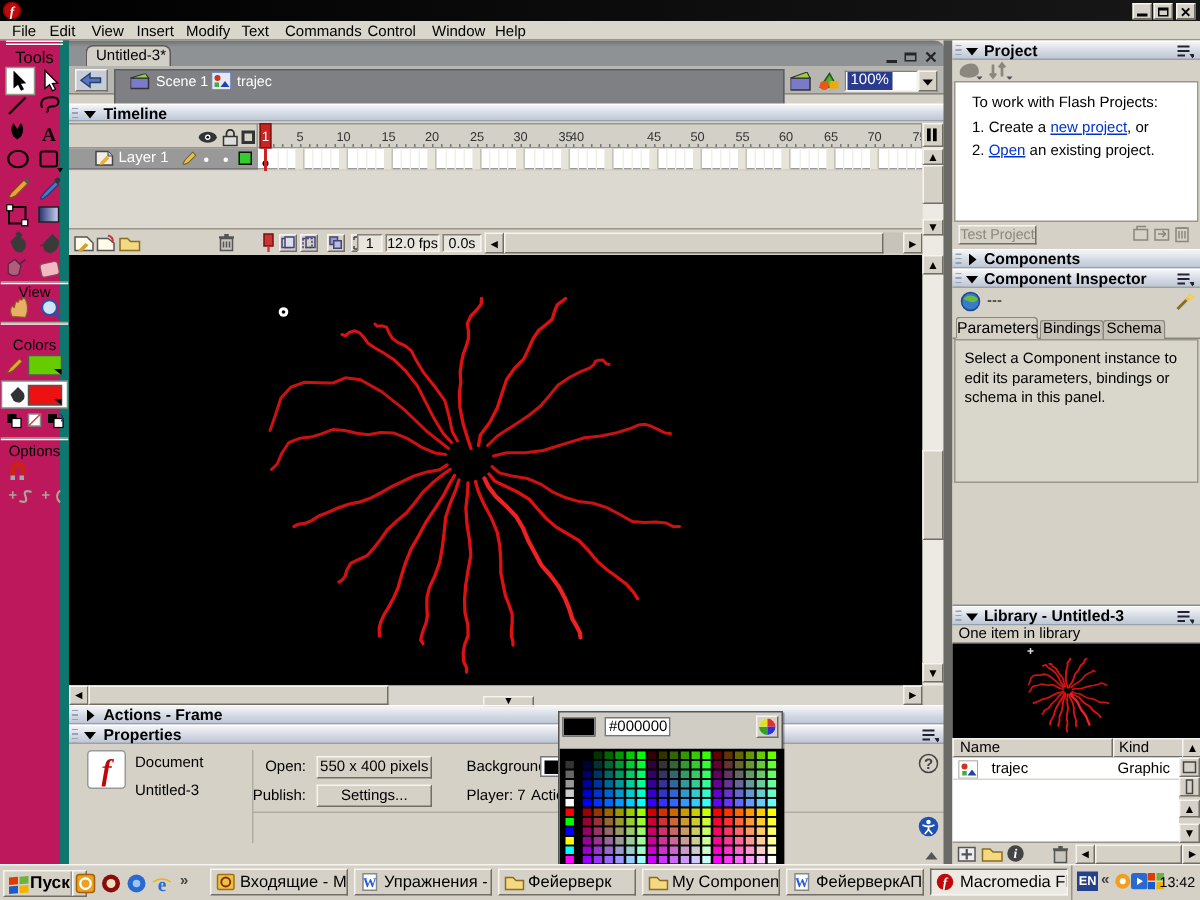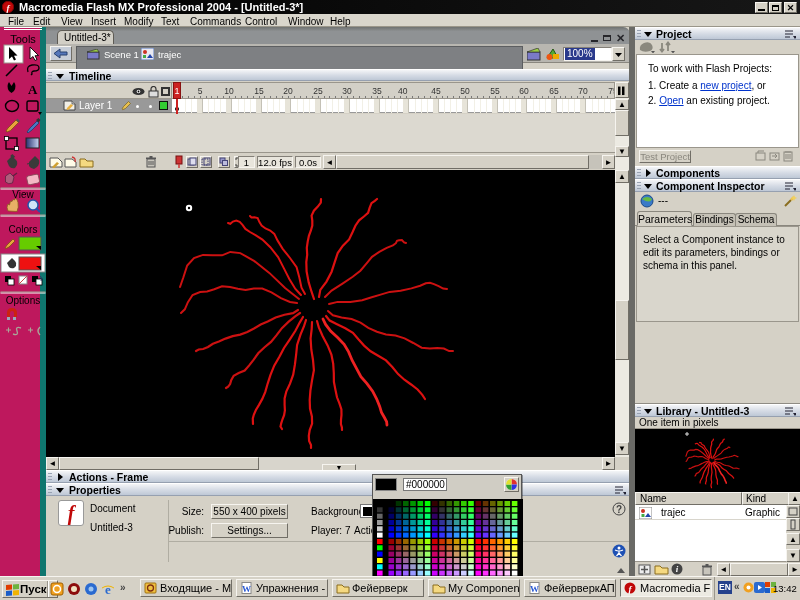--- a/index.html
+++ b/index.html
@@ -13,21 +13,20 @@
 .optico{position:absolute;right:4px;top:2px;width:12px;height:9px}
 .sb{background:#d5d1c6;border:1px solid;border-color:#f6f4ef #716e66 #716e66 #f6f4ef;
  position:absolute;font-size:8px;text-align:center;color:#000}
 </style></head><body>
 <div class="abs" style="left:0;top:0;width:800px;height:14px;background:linear-gradient(90deg,#000,#171717)">
 <svg class="abs" width="12" height="12" style="left:2px;top:1px">
       <circle cx="6" cy="6" r="5.7" fill="#c00808"></circle>
       <circle cx="6" cy="6" r="5.7" fill="none" stroke="#7a0505"></circle>
       <text x="6" y="9.5" font-size="9" font-style="italic" font-weight="bold" text-anchor="middle" fill="#fff" font-family="Liberation Serif">f</text>
     </svg>
-<span class="abs" style="left:19px;top:1px;color:#fff;font-weight:bold;font-size:11px">Macromedia Flash MX Professional 2004 - [Untitled-3*]</span>
 <div class="raised abs" style="left:755px;top:2px;width:13px;height:11px">
       <div class="abs" style="left:2px;top:6px;width:7px;height:2px;background:#000"></div>
     </div>
 <div class="raised abs" style="left:769px;top:2px;width:13px;height:11px">
       <div class="abs" style="left:2px;top:2px;width:7px;height:6px;border:1px solid #000;border-top-width:2px"></div>
     </div>
 <div class="raised abs" style="left:784px;top:2px;width:13px;height:11px;font-size:9px;text-align:center;line-height:10px;font-weight:bold">✕</div>
 </div>
 <div class="abs" style="left:0;top:14px;width:800px;height:13px;background:#d9d6cc;border-bottom:1px solid #9a968a;font-size:10px">
     <span class="abs" style="left:8px;top:2px">File</span>
@@ -209,21 +208,21 @@
 </div>
 
 <div class="abs" style="left:126px;top:1px;width:443px;height:17px;background:#d3d0c7;border:1px solid #9a968c;border-left:none;overflow:hidden" id="ruler">
       <span style="position:absolute;left:20px;top:3px;width:16px;text-align:center;font-size:8.5px;color:#333">5</span>
       <span style="position:absolute;left:49px;top:3px;width:16px;text-align:center;font-size:8.5px;color:#333">10</span>
       <span style="position:absolute;left:79px;top:3px;width:16px;text-align:center;font-size:8.5px;color:#333">15</span>
       <span style="position:absolute;left:108px;top:3px;width:16px;text-align:center;font-size:8.5px;color:#333">20</span>
       <span style="position:absolute;left:138px;top:3px;width:16px;text-align:center;font-size:8.5px;color:#333">25</span>
       <span style="position:absolute;left:167px;top:3px;width:16px;text-align:center;font-size:8.5px;color:#333">30</span>
       <span style="position:absolute;left:197px;top:3px;width:16px;text-align:center;font-size:8.5px;color:#333">35</span>
-      <span style="position:absolute;left:226px;top:3px;width:16px;text-align:left;font-size:8.5px;color:#333">40</span>
+      <span style="position:absolute;left:208px;top:3px;width:16px;text-align:left;font-size:8.5px;color:#333">40</span>
       <span style="position:absolute;left:256px;top:3px;width:16px;text-align:center;font-size:8.5px;color:#333">45</span>
       <span style="position:absolute;left:285px;top:3px;width:16px;text-align:center;font-size:8.5px;color:#333">50</span>
       <span style="position:absolute;left:315px;top:3px;width:16px;text-align:center;font-size:8.5px;color:#333">55</span>
       <span style="position:absolute;left:344px;top:3px;width:16px;text-align:center;font-size:8.5px;color:#333">60</span>
       <span style="position:absolute;left:374px;top:3px;width:16px;text-align:center;font-size:8.5px;color:#333">65</span>
       <span style="position:absolute;left:403px;top:3px;width:16px;text-align:center;font-size:8.5px;color:#333">70</span>
       <span style="position:absolute;left:433px;top:3px;width:16px;text-align:center;font-size:8.5px;color:#333">75</span>
       <div style="position:absolute;left:4px;top:13px;width:1px;height:3px;background:#777"></div>
       <div style="position:absolute;left:10px;top:13px;width:1px;height:3px;background:#777"></div>
       <div style="position:absolute;left:16px;top:13px;width:1px;height:3px;background:#777"></div>
@@ -508,21 +507,21 @@
   </div>
 <div class="abs" style="left:46px;top:496px;width:584px;height:80px;background:#d5d1c6">
 <div class="abs" style="left:122px;top:4px;width:1px;height:62px;background:#b0ada2"></div>
 <div class="abs" style="left:122px;top:45px;width:463px;height:1px;background:#b0ada2"></div>
 <div class="abs" style="left:12px;top:4px;width:26px;height:26px;background:#fff;border:1px solid #999;border-radius:3px">
 <svg width="24" height="24">
         <text x="12" y="19" font-size="20" font-style="italic" font-weight="bold" text-anchor="middle" fill="#c00808" font-family="Liberation Serif">f</text>
       </svg></div>
 <span class="abs" style="left:44px;top:7px">Document</span>
 <span class="abs" style="left:44px;top:26px">Untitled-3</span>
-<span class="abs" style="left:98px;top:10px;width:60px;text-align:right">Size:</span>
+<span class="abs" style="left:98px;top:10px;width:60px;text-align:right">Open:</span>
 <div class="raised abs" style="left:165px;top:8px;width:77px;height:15px;text-align:center;line-height:14px">550 x 400 pixels</div>
 <span class="abs" style="left:98px;top:29px;width:60px;text-align:right">Publish:</span>
 <div class="raised abs" style="left:165px;top:27px;width:77px;height:15px;text-align:center;line-height:14px">Settings...</div>
 <span class="abs" style="left:265px;top:10px">Background:</span>
 <div class="abs" style="left:314px;top:8px;width:17px;height:14px;background:#fff;border:1px solid #777">
       <div class="abs" style="left:2px;top:2px;width:11px;height:9px;background:#000"></div>
     </div>
 <span class="abs" style="left:265px;top:29px">Player: 7</span>
     <span class="abs" style="left:308px;top:29px">ActionS</span>
 
@@ -623,21 +622,21 @@
     <svg class="abs" width="9" height="9" style="left:9px;top:2px">
       <path d="M0,2 l8,0 l-4,5 Z" fill="#000"></path>
     </svg>
 <span class="abs" style="left:21px;top:0">Library - Untitled-3</span>
 <svg class="optico" width="13" height="10" style="top:2px">
       <path d="M1,1 h8 M1,4 h8 M1,7 h5" stroke="#223" stroke-width="1.2"></path>
       <path d="M9,6 l4,0 l-2,3 Z" fill="#223"></path>
     </svg>
   </div>
 <div class="abs" style="left:635px;top:417px;width:165px;height:12px;background:#d5d1c6;border-bottom:1px solid #9a968c">
-    <span class="abs" style="left:4px;top:0">One item in pixels</span>
+    <span class="abs" style="left:4px;top:0">One item in library</span>
   </div>
 <div class="abs" style="left:635px;top:429px;width:165px;height:63px;background:#000"></div>
 <svg width="164" height="63" style="position:absolute;left:635px;top:429px">
     <g transform="translate(15.8,-28.7) scale(0.195)">
       <path d="M314.0,299.0 L311.7,292.2 L308.7,282.4 L306.6,271.5 L306.3,262.0 L307.2,254.7 L306.8,247.8 L307.7,241.6 L308.9,235.8 L310.9,230.5 L312.3,225.6 L312.3,220.7 L311.6,215.6 L313.9,210.7 L317.8,206.6 L320.8,202.7 L321.0,199.0" stroke="#dd1111" stroke-width="6.38" fill="none" stroke-linecap="round"></path>
       <path d="M319.0,297.0 L320.3,289.9 L326.5,281.6 L331.6,271.7 L334.8,261.9 L337.7,253.1 L342.9,245.7 L349.1,239.4 L352.5,232.3 L355.4,225.7 L359.1,220.3 L363.9,216.5 L368.1,212.8 L369.7,207.6 L371.5,203.2 L374.8,200.8 L377.0,199.0" stroke="#dd1111" stroke-width="6.38" fill="none" stroke-linecap="round"></path>
       <path d="M325.0,297.0 L331.6,290.6 L342.5,283.6 L352.7,276.8 L360.4,270.7 L366.4,263.6 L372.0,256.8 L379.3,251.8 L386.7,247.9 L392.9,245.4 L395.9,243.2 L397.0,240.8 L399.0,240.2 L401.9,240.0 L404.1,242.4 L406.0,243.0" stroke="#cc1111" stroke-width="5.80" fill="none" stroke-linecap="round"></path>
       <path d="M329.0,304.0 L337.6,301.9 L350.3,301.9 L362.2,300.3 L371.7,297.3 L380.6,294.6 L389.7,291.9 L400.6,290.7 L411.4,288.4 L420.2,285.7 L425.8,283.3 L430.0,282.8 L434.0,284.1 L438.6,286.2 L443.2,288.6 L447.0,289.0" stroke="#cc1111" stroke-width="5.80" fill="none" stroke-linecap="round"></path>
       <path d="M328.0,311.0 L332.9,315.3 L341.5,317.4 L351.6,319.0 L360.5,322.7 L368.3,327.9 L376.9,331.7 L386.0,334.4 L395.5,335.5 L404.6,338.4 L413.3,343.0 L421.6,347.7 L429.9,348.4 L437.3,348.0 L443.9,348.6 L449.1,351.1 L453.0,351.0" stroke="#cc1111" stroke-width="5.80" fill="none" stroke-linecap="round"></path>
       <path d="M326.0,316.0 L329.7,320.6 L337.0,324.2 L345.3,328.2 L352.9,332.9 L358.4,339.3 L364.1,345.6 L370.6,351.3 L378.2,355.8 L386.0,360.4 L392.3,367.1 L398.1,374.1 L404.4,379.7 L411.1,384.5 L417.6,389.5 L422.3,394.8 L425.0,399.0" stroke="#dd1111" stroke-width="6.38" fill="none" stroke-linecap="round"></path>

